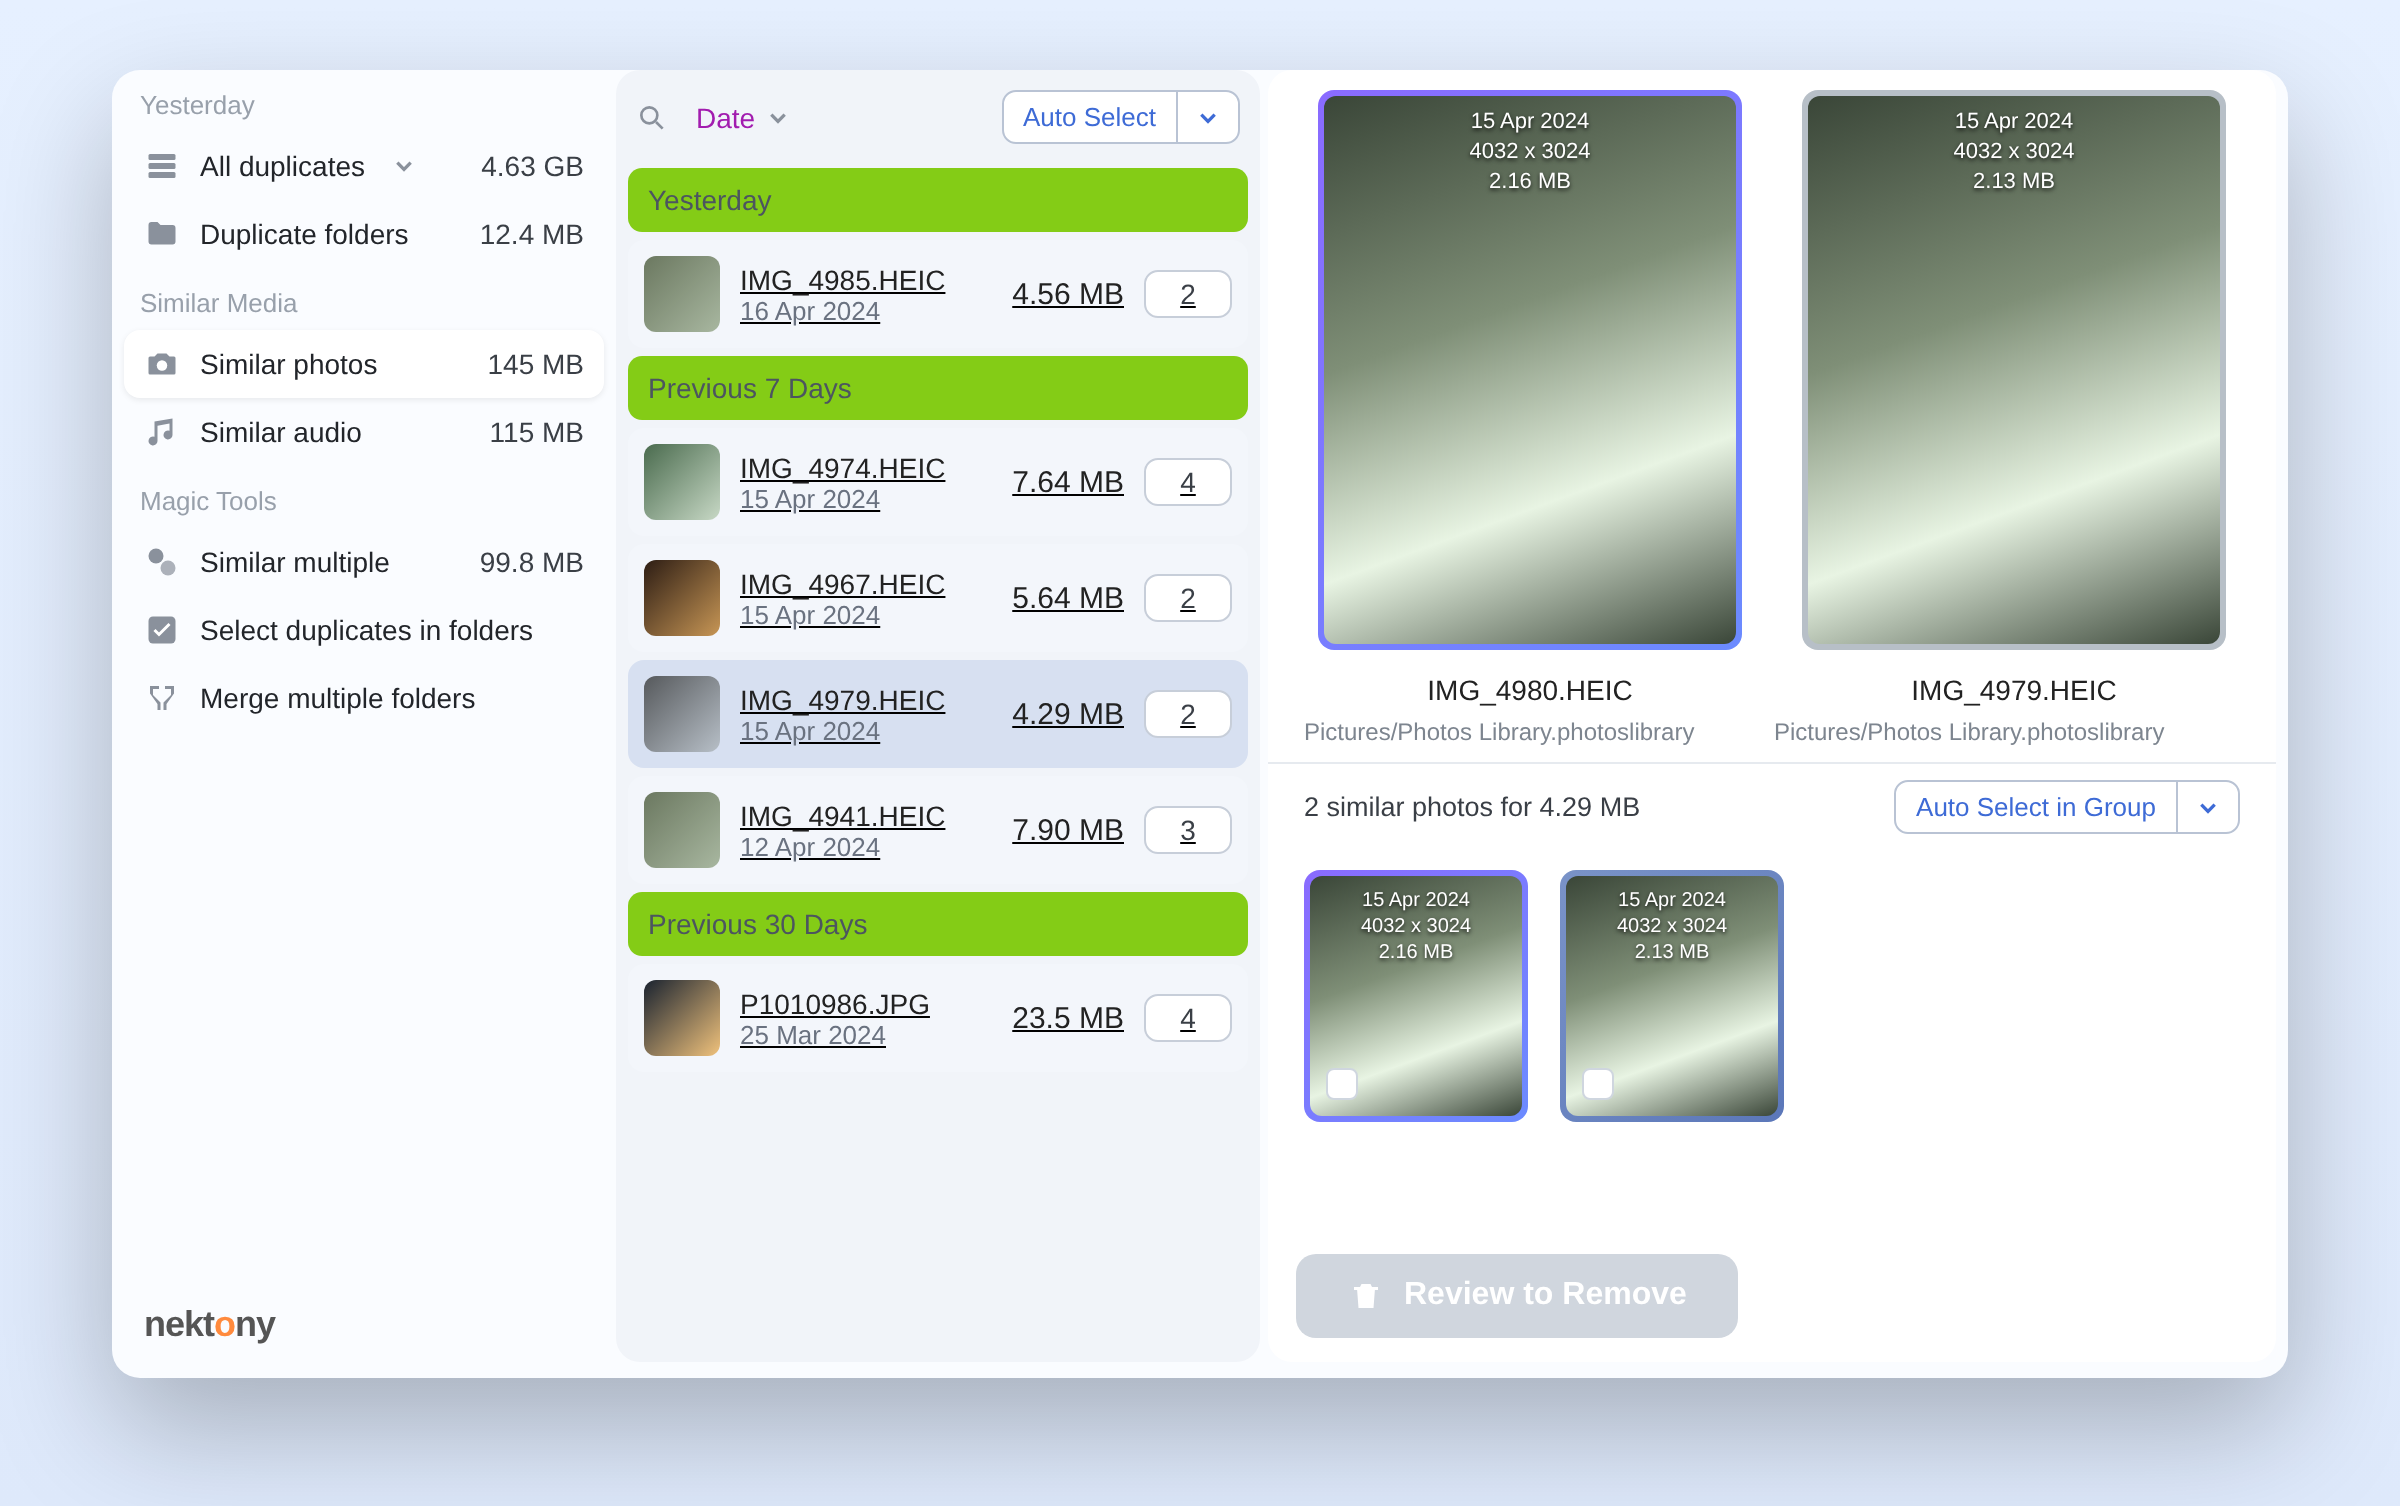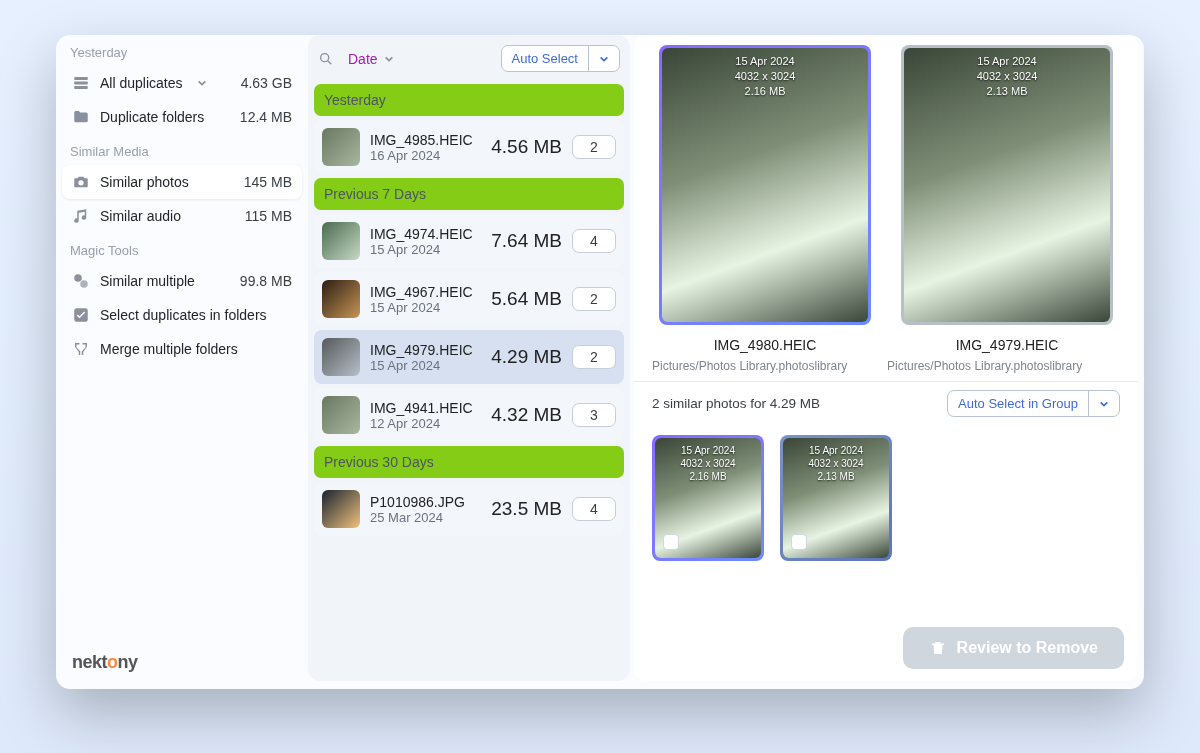--- a/index.html
+++ b/index.html
@@ -37,31 +37,31 @@
   .search-ic { width:16px; height:16px; fill:#8a919c; }
   .sort-btn { display:flex; align-items:center; gap:6px; color:#a21caf; font-size:14px; cursor:pointer; padding:4px 6px; border-radius:6px; }
   .toolbar-spacer { flex:1; }
   .split-btn { display:flex; border:1px solid #b9c3d4; border-radius:7px; overflow:hidden; background:#fff; }
   .split-btn .seg { padding:5px 10px; font-size:13px; color:#3e6bd6; cursor:pointer; }
   .split-btn .seg + .seg { border-left:1px solid #b9c3d4; display:flex; align-items:center; }
   .chev { width:10px; height:10px; }
 
   .groups { overflow-y:auto; padding:0 6px 8px 6px; }
   .group-header { background:#84cc16; border-radius:7px; padding:8px 10px; font-size:14px; color:#4c5560; margin:4px 0; }
-  .row { display:flex; align-items:center; gap:10px; padding:8px 8px; border-radius:8px; background:#f3f6fb; margin:4px 0; cursor:pointer; }
+  .row { display:flex; align-items:center; gap:10px; padding:8px 8px; border-radius:8px; background:#f3f6fb; margin:4px 0; cursor:pointer;text-decoration:underline; }
   .row.selected { background:#d7e0f1; }
   .thumb { width:38px; height:38px; border-radius:6px; background:linear-gradient(135deg,#6b7860,#a8b7a0); flex:none; }
   .thumb.t2 { background:linear-gradient(135deg,#4a6b4e,#c7d8c5); }
   .thumb.t3 { background:linear-gradient(135deg,#2d1d14,#c79655); }
   .thumb.t4 { background:linear-gradient(135deg,#56595c,#b7bfc7); }
   .thumb.t5 { background:linear-gradient(135deg,#1a2330,#f0c27c); }
   .row-main { flex:1; min-width:0; }
   .row-name { font-size:14px; color:#222; white-space:nowrap; overflow:hidden; text-overflow:ellipsis; }
   .row-date { font-size:13px; color:#6a7280; }
-  .row-size { font-size:19px; color:#222; }
+  .row-size { font-size:15px; color:#222; }
   .count-pill { min-width:44px; text-align:center; padding:3px 10px; border:1px solid #c7ced9; border-radius:7px; background:#fff; font-size:14px; color:#3a3f46; }
 
   
   .detail { flex:1; background:#fff; border-radius:12px; margin:0 6px 8px 0; display:flex; flex-direction:column; overflow:hidden; position:relative; }
   .compare { display:flex; gap:16px; padding:10px 18px 0 18px; }
   .col { flex:1; display:flex; flex-direction:column; align-items:center; }
   .bigframe { width:212px; height:280px; border-radius:8px; padding:3px; background:linear-gradient(135deg,#8a6bff,#6b8bff); position:relative; }
   .bigframe.plain { background:#b7bfc7; }
   .bigimg { width:100%; height:100%; border-radius:6px; background:linear-gradient(160deg,#3a4638 0%, #7f8f77 40%, #e8f4e3 70%, #3a4638 100%); position:relative; overflow:hidden; }
   .imgmeta { position:absolute; top:6px; left:0; right:0; text-align:center; color:#fff; font-size:11px; line-height:1.35; text-shadow:0 1px 2px rgba(0,0,0,0.8); }
@@ -74,21 +74,21 @@
   .groupbar .info { flex:1; font-size:13.5px; color:#3a3f46; }
   .groupbar .split-btn .seg { color:#3e6bd6; }
 
   .minirow { display:flex; gap:16px; padding:10px 18px; }
   .mini { width:112px; height:126px; border-radius:8px; padding:3px; position:relative; background:linear-gradient(135deg,#8a6bff,#6b8bff); }
   .mini.plain { background:linear-gradient(135deg,#7a93c8,#5b77b9); }
   .mini .inner { width:100%; height:100%; border-radius:6px; background:linear-gradient(160deg,#3a4638 0%, #7f8f77 40%, #e8f4e3 70%, #3a4638 100%); position:relative; }
   .mini .meta { position:absolute; top:6px; left:0; right:0; text-align:center; color:#fff; font-size:10px; line-height:1.3; text-shadow:0 1px 2px rgba(0,0,0,0.8); }
   .mini .check { position:absolute; left:8px; bottom:8px; width:16px; height:16px; border-radius:4px; background:#fff; border:1px solid #cfd6df; }
 
-  .footer { margin-top:auto; padding:12px 14px; display:flex; justify-content:flex-end; }
+  .footer { margin-top:auto; padding:12px 14px; display:flex; }
   .review-btn { display:flex; align-items:center; gap:10px; background:#d0d6de; color:#fff; font-size:16px; font-weight:600; padding:12px 26px; border-radius:10px; cursor:not-allowed; }
   .review-btn svg { width:18px; height:18px; fill:#fff; }
 </style>
 </head>
 <body>
 
 <div class="window">
 
 
   <div class="main">
@@ -235,21 +235,21 @@
           <div class="row-size">4.29 MB</div>
           <div class="count-pill">2</div>
         </div>
 
         <div class="row">
           <div class="thumb"></div>
           <div class="row-main">
             <div class="row-name">IMG_4941.HEIC</div>
             <div class="row-date">12 Apr 2024</div>
           </div>
-          <div class="row-size">4.32 MB</div>
+          <div class="row-size">7.90 MB</div>
           <div class="count-pill">3</div>
         </div>
 
         <div class="group-header">Previous 30 Days</div>
 
         <div class="row">
           <div class="thumb t5"></div>
           <div class="row-main">
             <div class="row-name">P1010986.JPG</div>
             <div class="row-date">25 Mar 2024</div>

